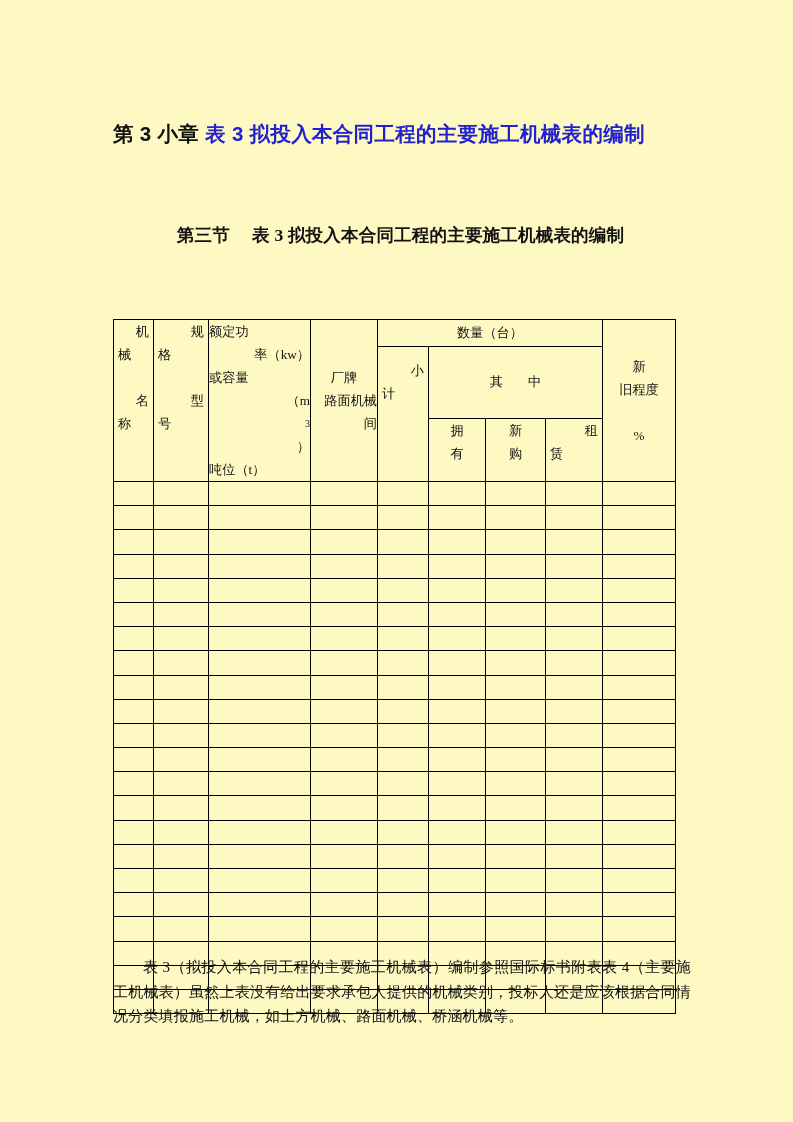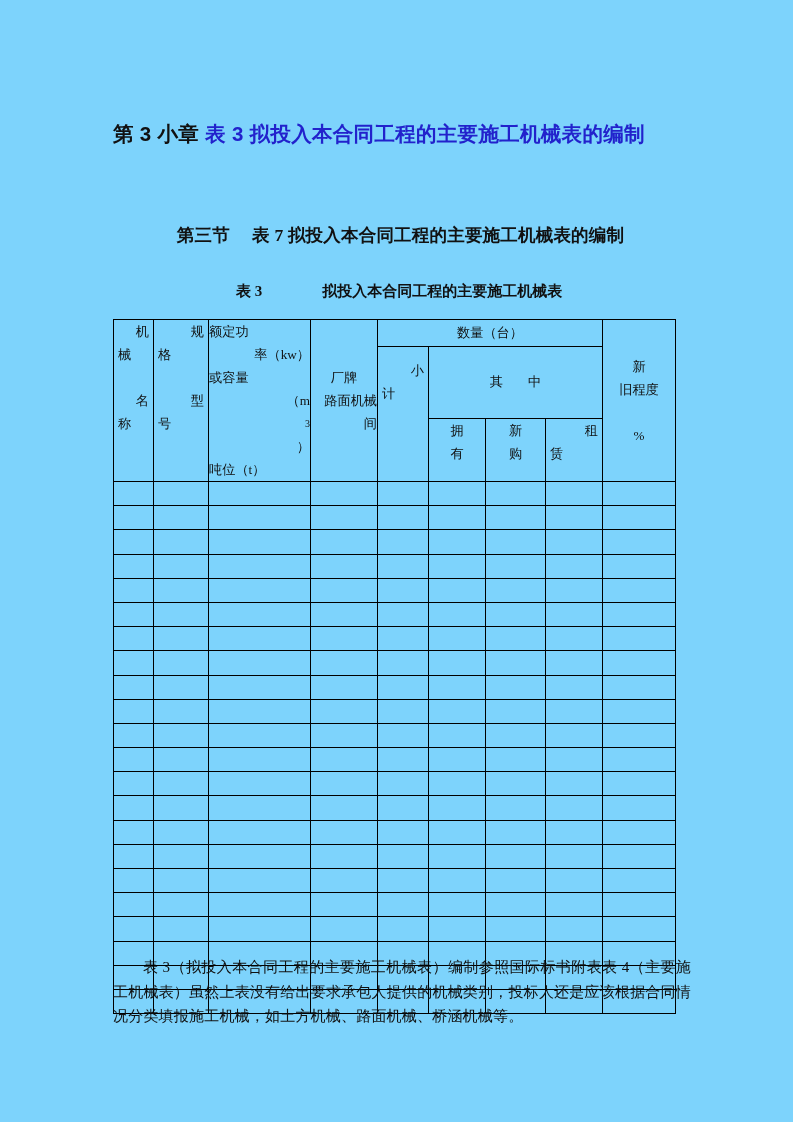--- a/index.html
+++ b/index.html
@@ -14,21 +14,21 @@
     font-family: "Liberation Serif", "DejaVu Serif", serif;
     color: #000000;
     overflow: hidden;
   }
 
   .page {
     position: absolute;
     inset: 0;
     width: 793px;
     height: 1122px;
-    background: #7dd3fc;
+    background: #fef9c3;
   }
 
   
   .h1 {
     position: absolute;
     left: 113px;
     top: 112px;
     width: 570px;
     font-family: "Liberation Sans", "DejaVu Sans", sans-serif;
     font-weight: bold;
@@ -152,25 +152,22 @@
 </style>
 </head>
 <body>
 
 <div class="page">
 
   <div class="h1">
     <span class="chapter-no">第 3 小章</span><span> 表 3  拟投入本合同工程的主要施工机械表的编制</span>
   </div>
 
-  <div class="h2">第三节　 表 7 拟投入本合同工程的主要施工机械表的编制</div>
-
-  <div class="table-caption">
-    <span>表 3</span><span>　　　　</span><span>拟投入本合同工程的主要施工机械表</span>
-  </div>
+  <div class="h2">第三节　 表 3 拟投入本合同工程的主要施工机械表的编制</div>
+
 
   <div class="tbl-wrap">
     <table class="grid">
       <colgroup>
         <col style="width:40px">
           <col style="width:55px">
           <col style="width:102px">
         <col style="width:67px">
           <col style="width:51px">
           <col style="width:57px">

